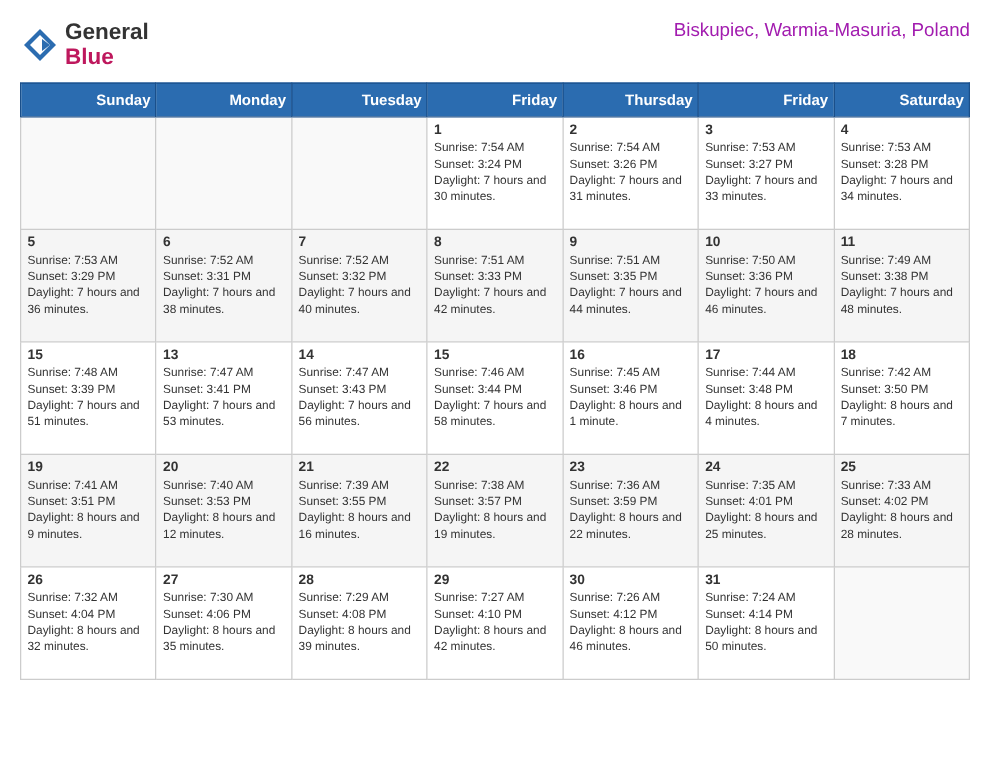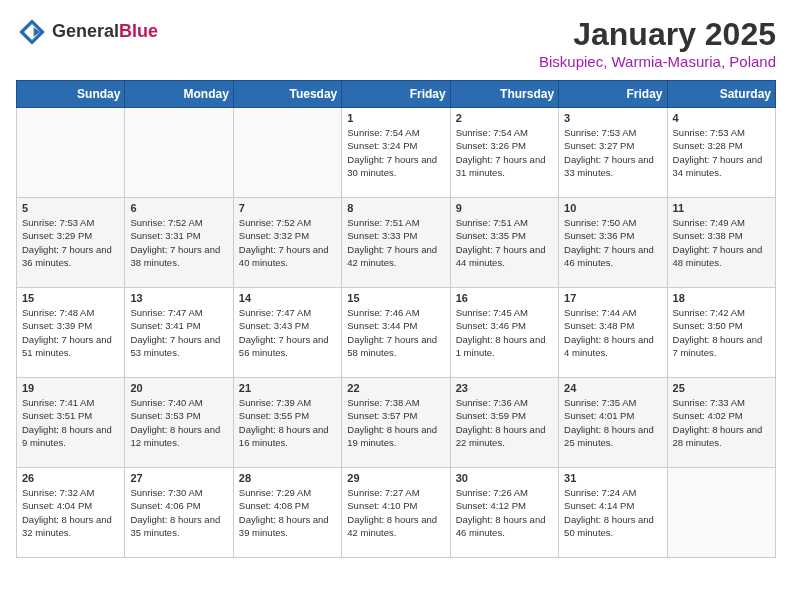--- a/index.html
+++ b/index.html
@@ -16,21 +16,21 @@
       align-items: flex-start;
       margin-bottom: 10px;
     }
     .logo {
       display: flex;
       align-items: center;
       gap: 4px;
     }
     .logo-text {
       display: flex;
-      flex-direction: row;
+      flex-direction: column;
       line-height: 1.1;
     }
     .logo-general {
       font-size: 18px;
       font-weight: bold;
       color: #333;
     }
     .logo-blue {
       font-size: 18px;
       font-weight: bold;
@@ -101,21 +101,20 @@
       <polygon points="20,4 36,20 20,36 4,20" fill="#2b6cb0"></polygon>
       <polygon points="20,10 30,20 20,30 10,20" fill="#fff"></polygon>
       <polygon points="22,14 30,20 22,26" fill="#2b6cb0"></polygon>
     </svg>
     <div class="logo-text">
       <span class="logo-general">General</span>
       <span class="logo-blue">Blue</span>
     </div>
   </div>
   <div class="title-block">
-    <div class="calendar-title">January 2025</div>
     <div class="calendar-subtitle">Biskupiec, Warmia-Masuria, Poland</div>
   </div>
 </div>
 
 <table>
   <thead>
     <tr>
       <th>Sunday</th>
       <th>Monday</th>
       <th>Tuesday</th>

